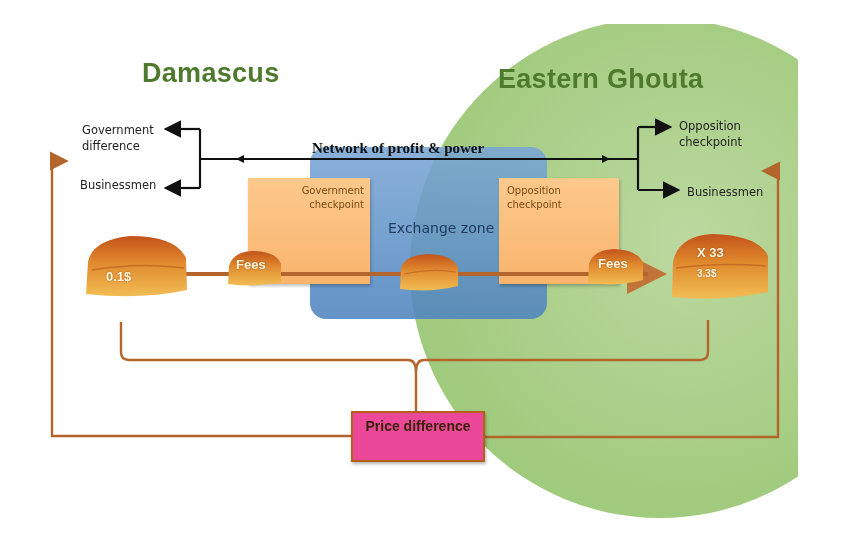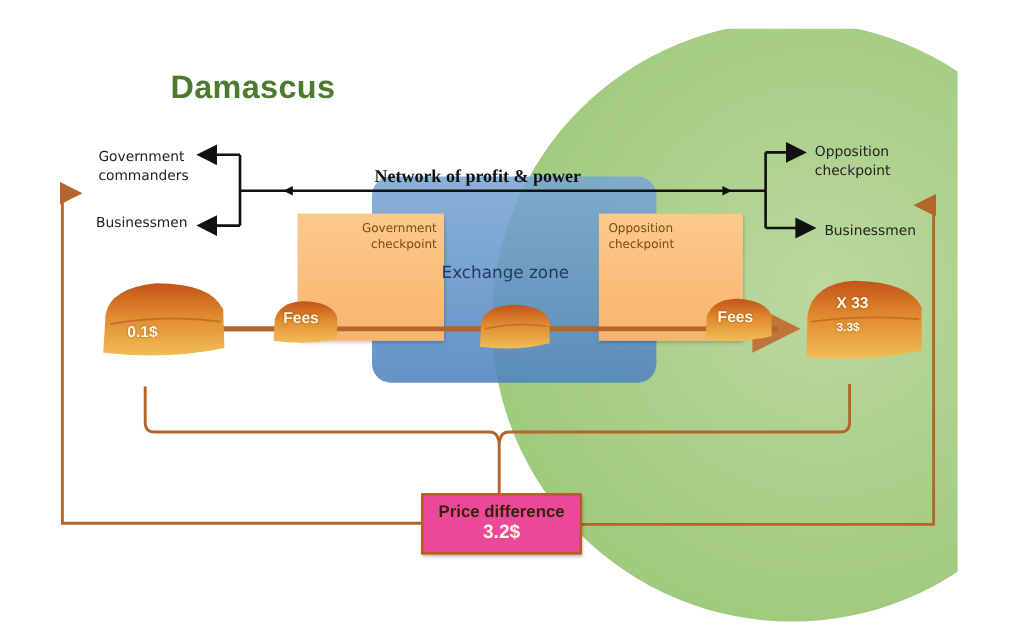--- a/index.html
+++ b/index.html
@@ -70,24 +70,25 @@
 
     <line x1="180" y1="274" x2="655" y2="274" stroke="#b3652b" stroke-width="4" marker-end="url(#arrBrownBig)"></line>
 
     <path d="M121,322 L121,352 Q121,360 129,360 L408,360 Q416,360 416,372 L416,412 M416,412 L416,372 Q416,360 424,360 L700,360 Q708,360 708,352 L708,320" stroke="#b3652b" stroke-width="2.4" fill="none"></path>
 
     <path d="M351,436 L52,436 L52,161 L64,161" stroke="#b3652b" stroke-width="2.4" fill="none" marker-end="url(#arrBrown)"></path>
     <path d="M485,437 L778,437 L778,171 L766,171" stroke="#b3652b" stroke-width="2.4" fill="none" marker-end="url(#arrBrown)"></path>
   </svg>
 
   <div class="lbl title" style="left:142px; top:58px;">Damascus</div>
+  <div class="lbl title" style="left:498px; top:64px;">Eastern Ghouta</div>
 
   <div class="lbl actor" style="left:82px; top:122px;">
     <span>Government</span><br>
-    <span>commanders</span>
+    <span>difference</span>
   </div>
   <div class="lbl actor" style="left:80px; top:177px;">Businessmen</div>
 
   <div class="lbl actor" style="left:679px; top:118px;">
     <span>Opposition</span><br>
     <span>checkpoint</span>
   </div>
   <div class="lbl actor" style="left:687px; top:184px;">Businessmen</div>
 
   <div class="lbl" id="network-label" style="left:312px; top:140px;">Network of profit &amp; power</div>
@@ -98,21 +99,21 @@
       <span>checkpoint</span>
     </div>
   </div>
   <div class="checkpoint" style="left:499px; top:178px; width:120px; height:106px;">
     <div class="cp-text" style="left:8px; top:6px; text-align:left;">
       <span>Opposition</span><br>
       <span>checkpoint</span>
     </div>
   </div>
 
-  <div class="lbl" id="exchange-label" style="left:368px; top:220px;">Exchange zone</div>
+  <div class="lbl" id="exchange-label" style="left:388px; top:220px;">Exchange zone</div>
 
   <svg width="856" height="536" viewBox="0 0 856 536" style="pointer-events:none;">
     <line x1="180" y1="274" x2="650" y2="274" stroke="#b3652b" stroke-width="4"></line>
     <path d="M648,266 L666,274 L648,282 z" fill="#c0743a"></path>
 
     <defs>
       <linearGradient id="crust" x1="0" y1="0" x2="0" y2="1">
         <stop offset="0" stop-color="#c2531a"></stop>
         <stop offset="0.45" stop-color="#e08a2e"></stop>
         <stop offset="1" stop-color="#f2bd55"></stop>
@@ -148,15 +149,14 @@
   </svg>
 
   <div class="bread-text" style="left:106px; top:258px; font-size:13px;margin-top:11px;">0.1$</div>
   <div class="bread-text" style="left:236px; top:257px; font-size:13px;">Fees</div>
   <div class="bread-text" style="left:598px; top:256px; font-size:13px;">Fees</div>
   <div class="bread-text" style="left:697px; top:245px; font-size:13px;">X 33</div>
   <div class="bread-text" style="left:697px; top:268px; font-size:10px;">3.3$</div>
 
   <div id="price-box">
     <span id="price-label">Price difference</span>
-    <span id="price-value">3.2$</span>
   </div>
 </div>
 
 </body></html>

